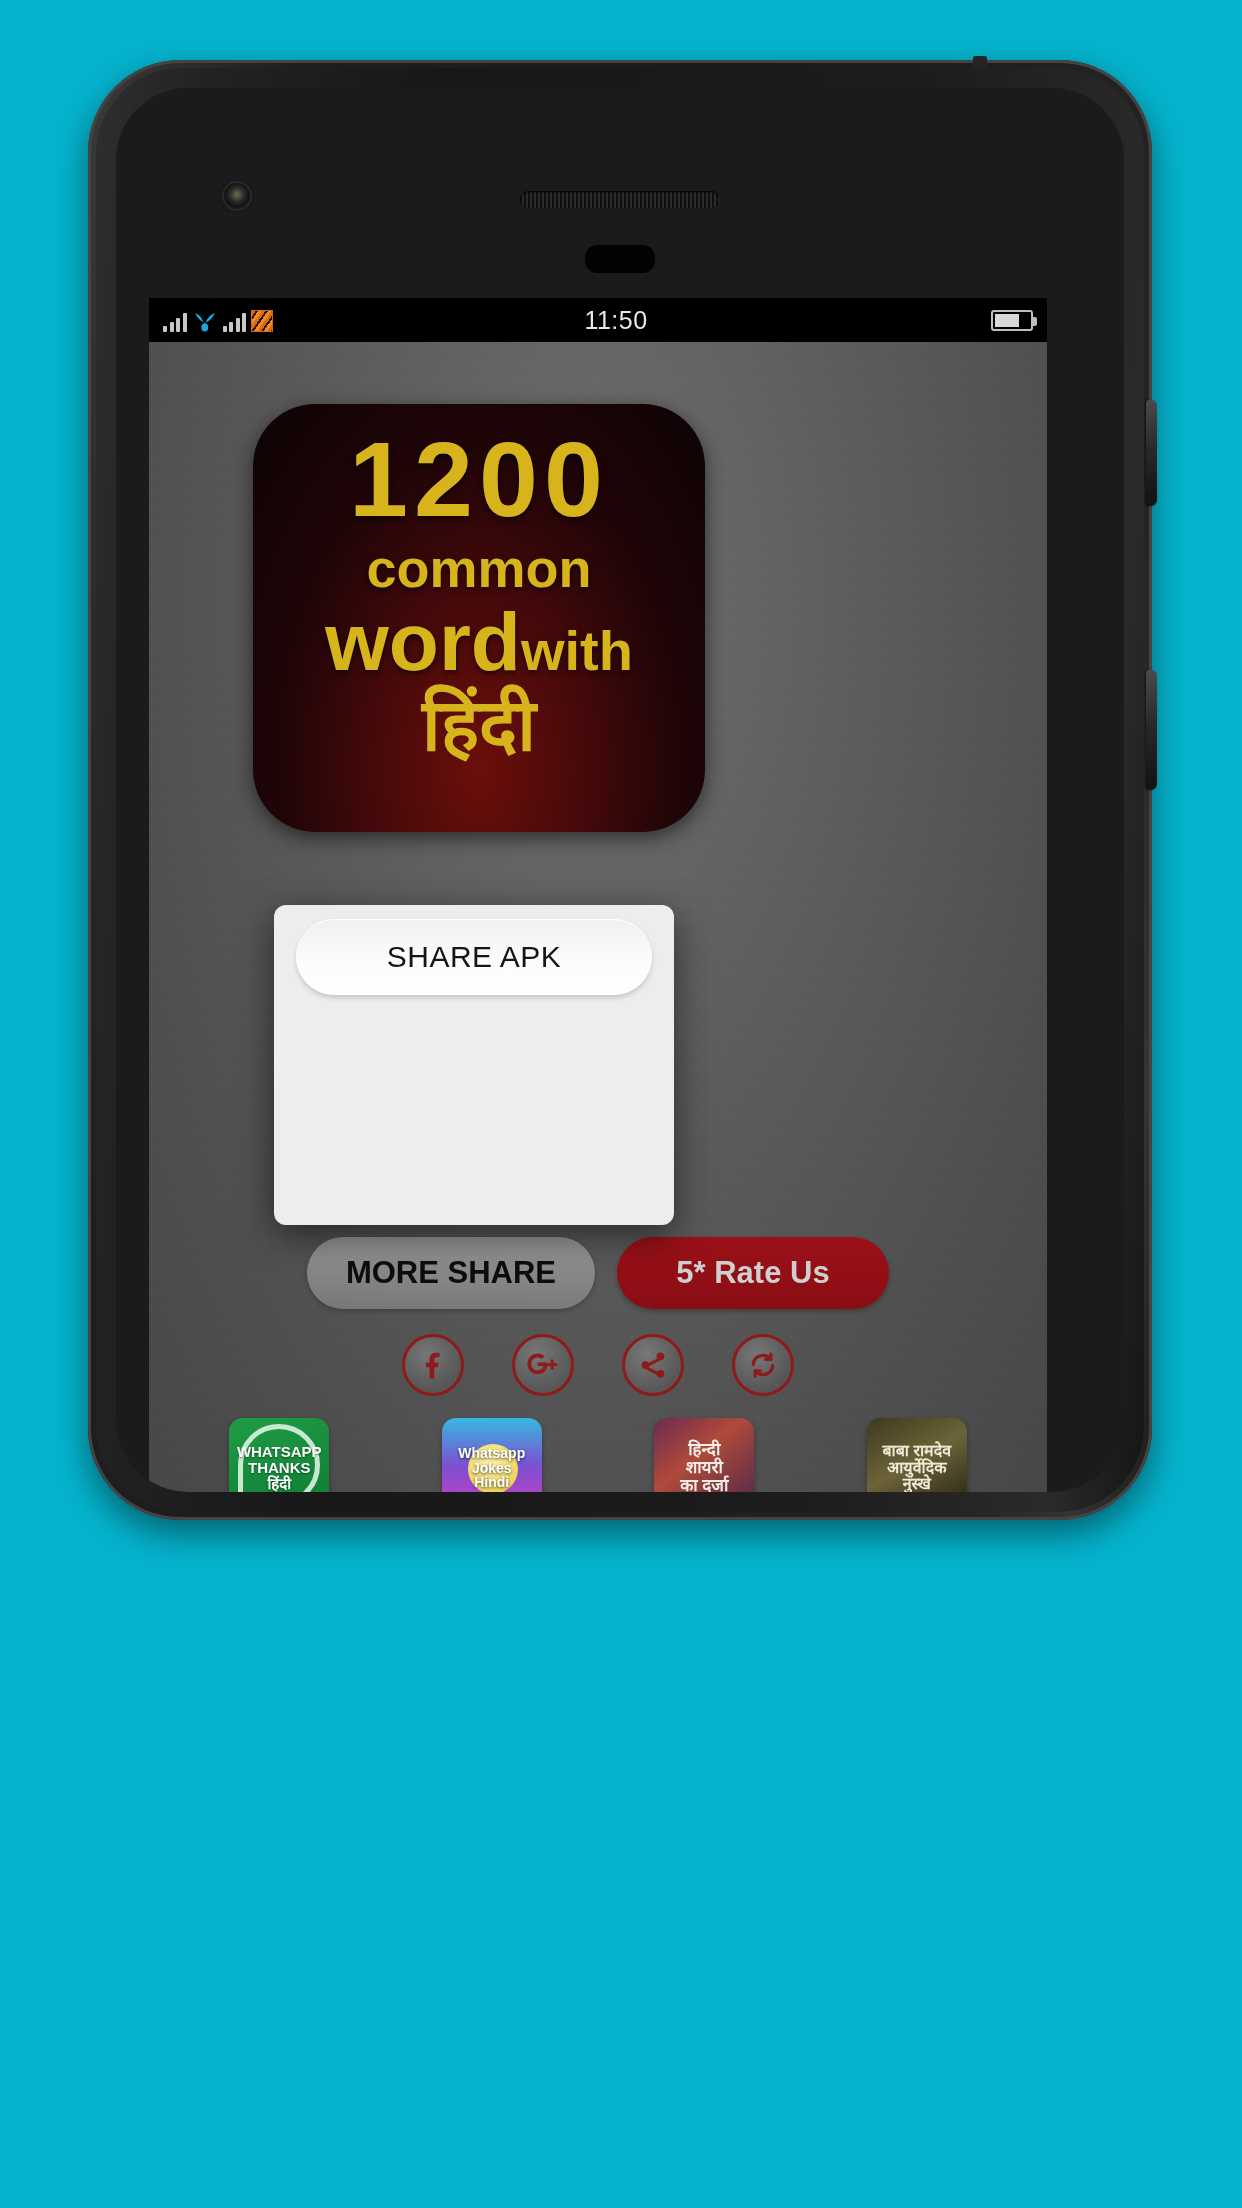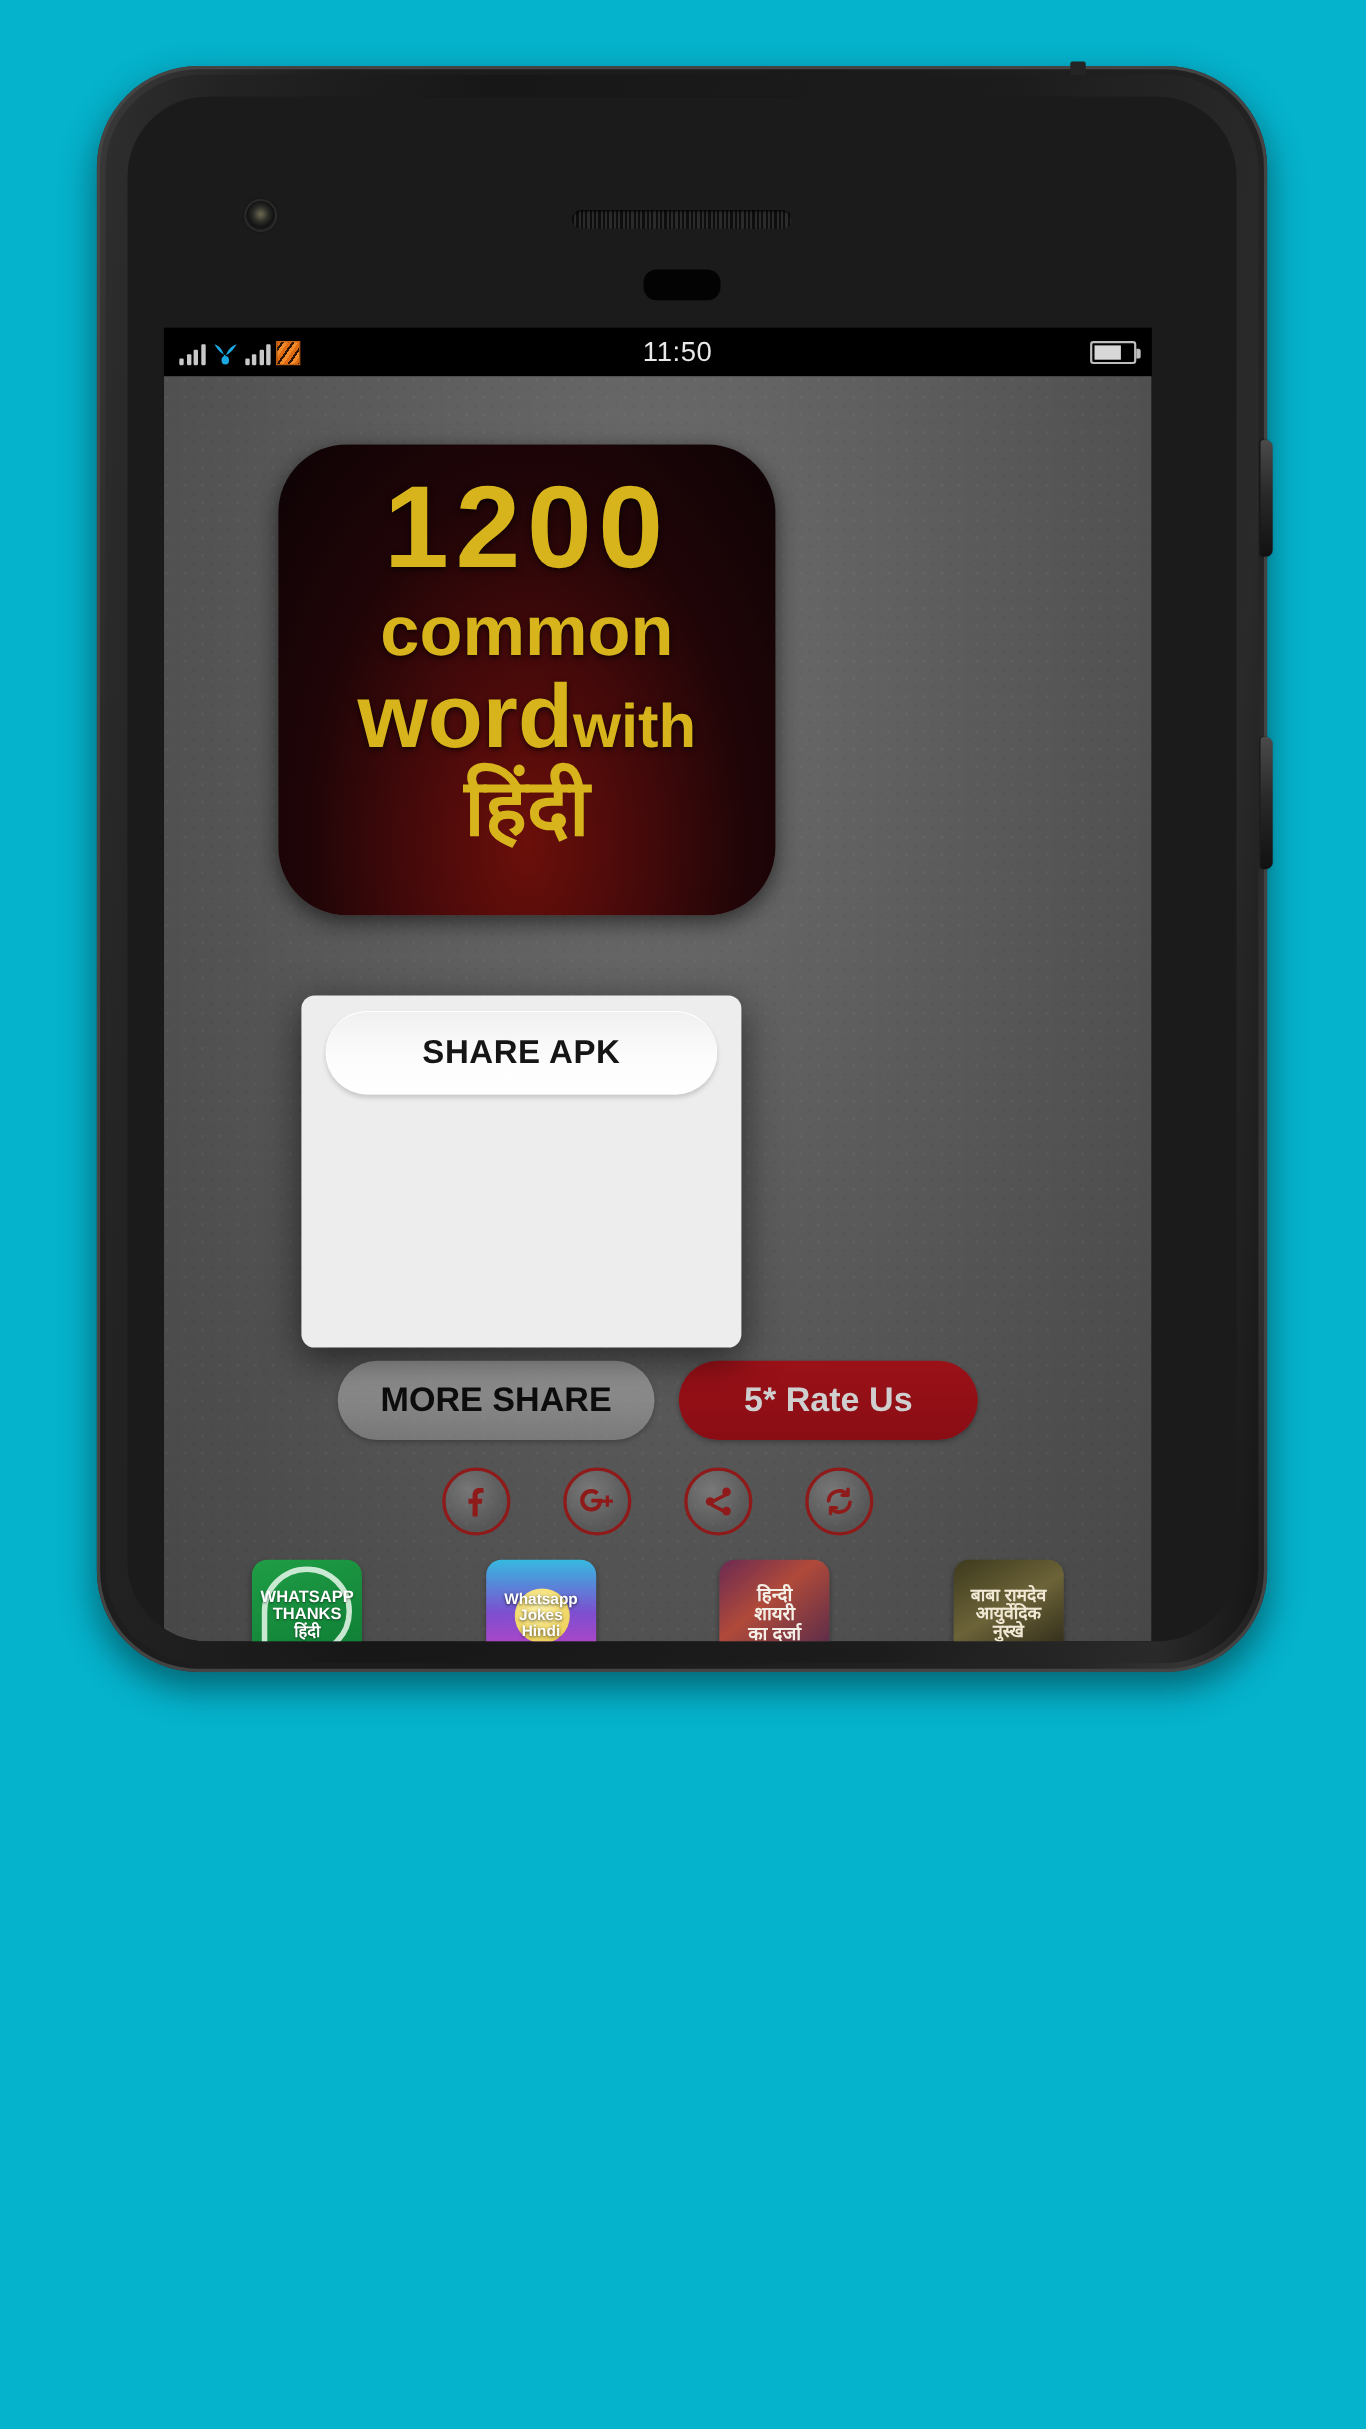--- a/index.html
+++ b/index.html
@@ -171,21 +171,21 @@
   }
   .banner .b1 {
     margin-top:22px;
     font-size:106px;
     font-weight:bold;
     letter-spacing:6px;
     line-height:1;
     text-shadow:0 2px 6px rgba(0,0,0,.7);
   }
   .banner .b2 {
-    font-size:64px;
+    font-size:54px;
     font-weight:bold;
     line-height:1.05;
     margin-top:8px;
     text-shadow:0 2px 6px rgba(0,0,0,.7);
   }
   .banner .b3 {
     font-size:82px;
     font-weight:bold;
     line-height:1.05;
     margin-top:2px;
@@ -211,21 +211,21 @@
     z-index:5;
   }
   .dlg-btn {
     display:flex;
     align-items:center;
     justify-content:center;
     height:76px;
     margin-bottom:8px;
     border-radius:40px;
     font-size:30px;
-    font-weight:bold;
+    font-weight:normal;
     color:#151515;
     letter-spacing:.5px;
   }
   .dlg-btn.light {
     background:linear-gradient(180deg,#f0f0f0 0%,#fcfcfc 55%,#ffffff 100%);
     box-shadow:0 3px 5px rgba(0,0,0,.16), inset 0 1px 0 #fff;
   }
   .dlg-btn.accent {
     background:#f4686b;
     box-shadow:0 3px 6px rgba(0,0,0,.22);

